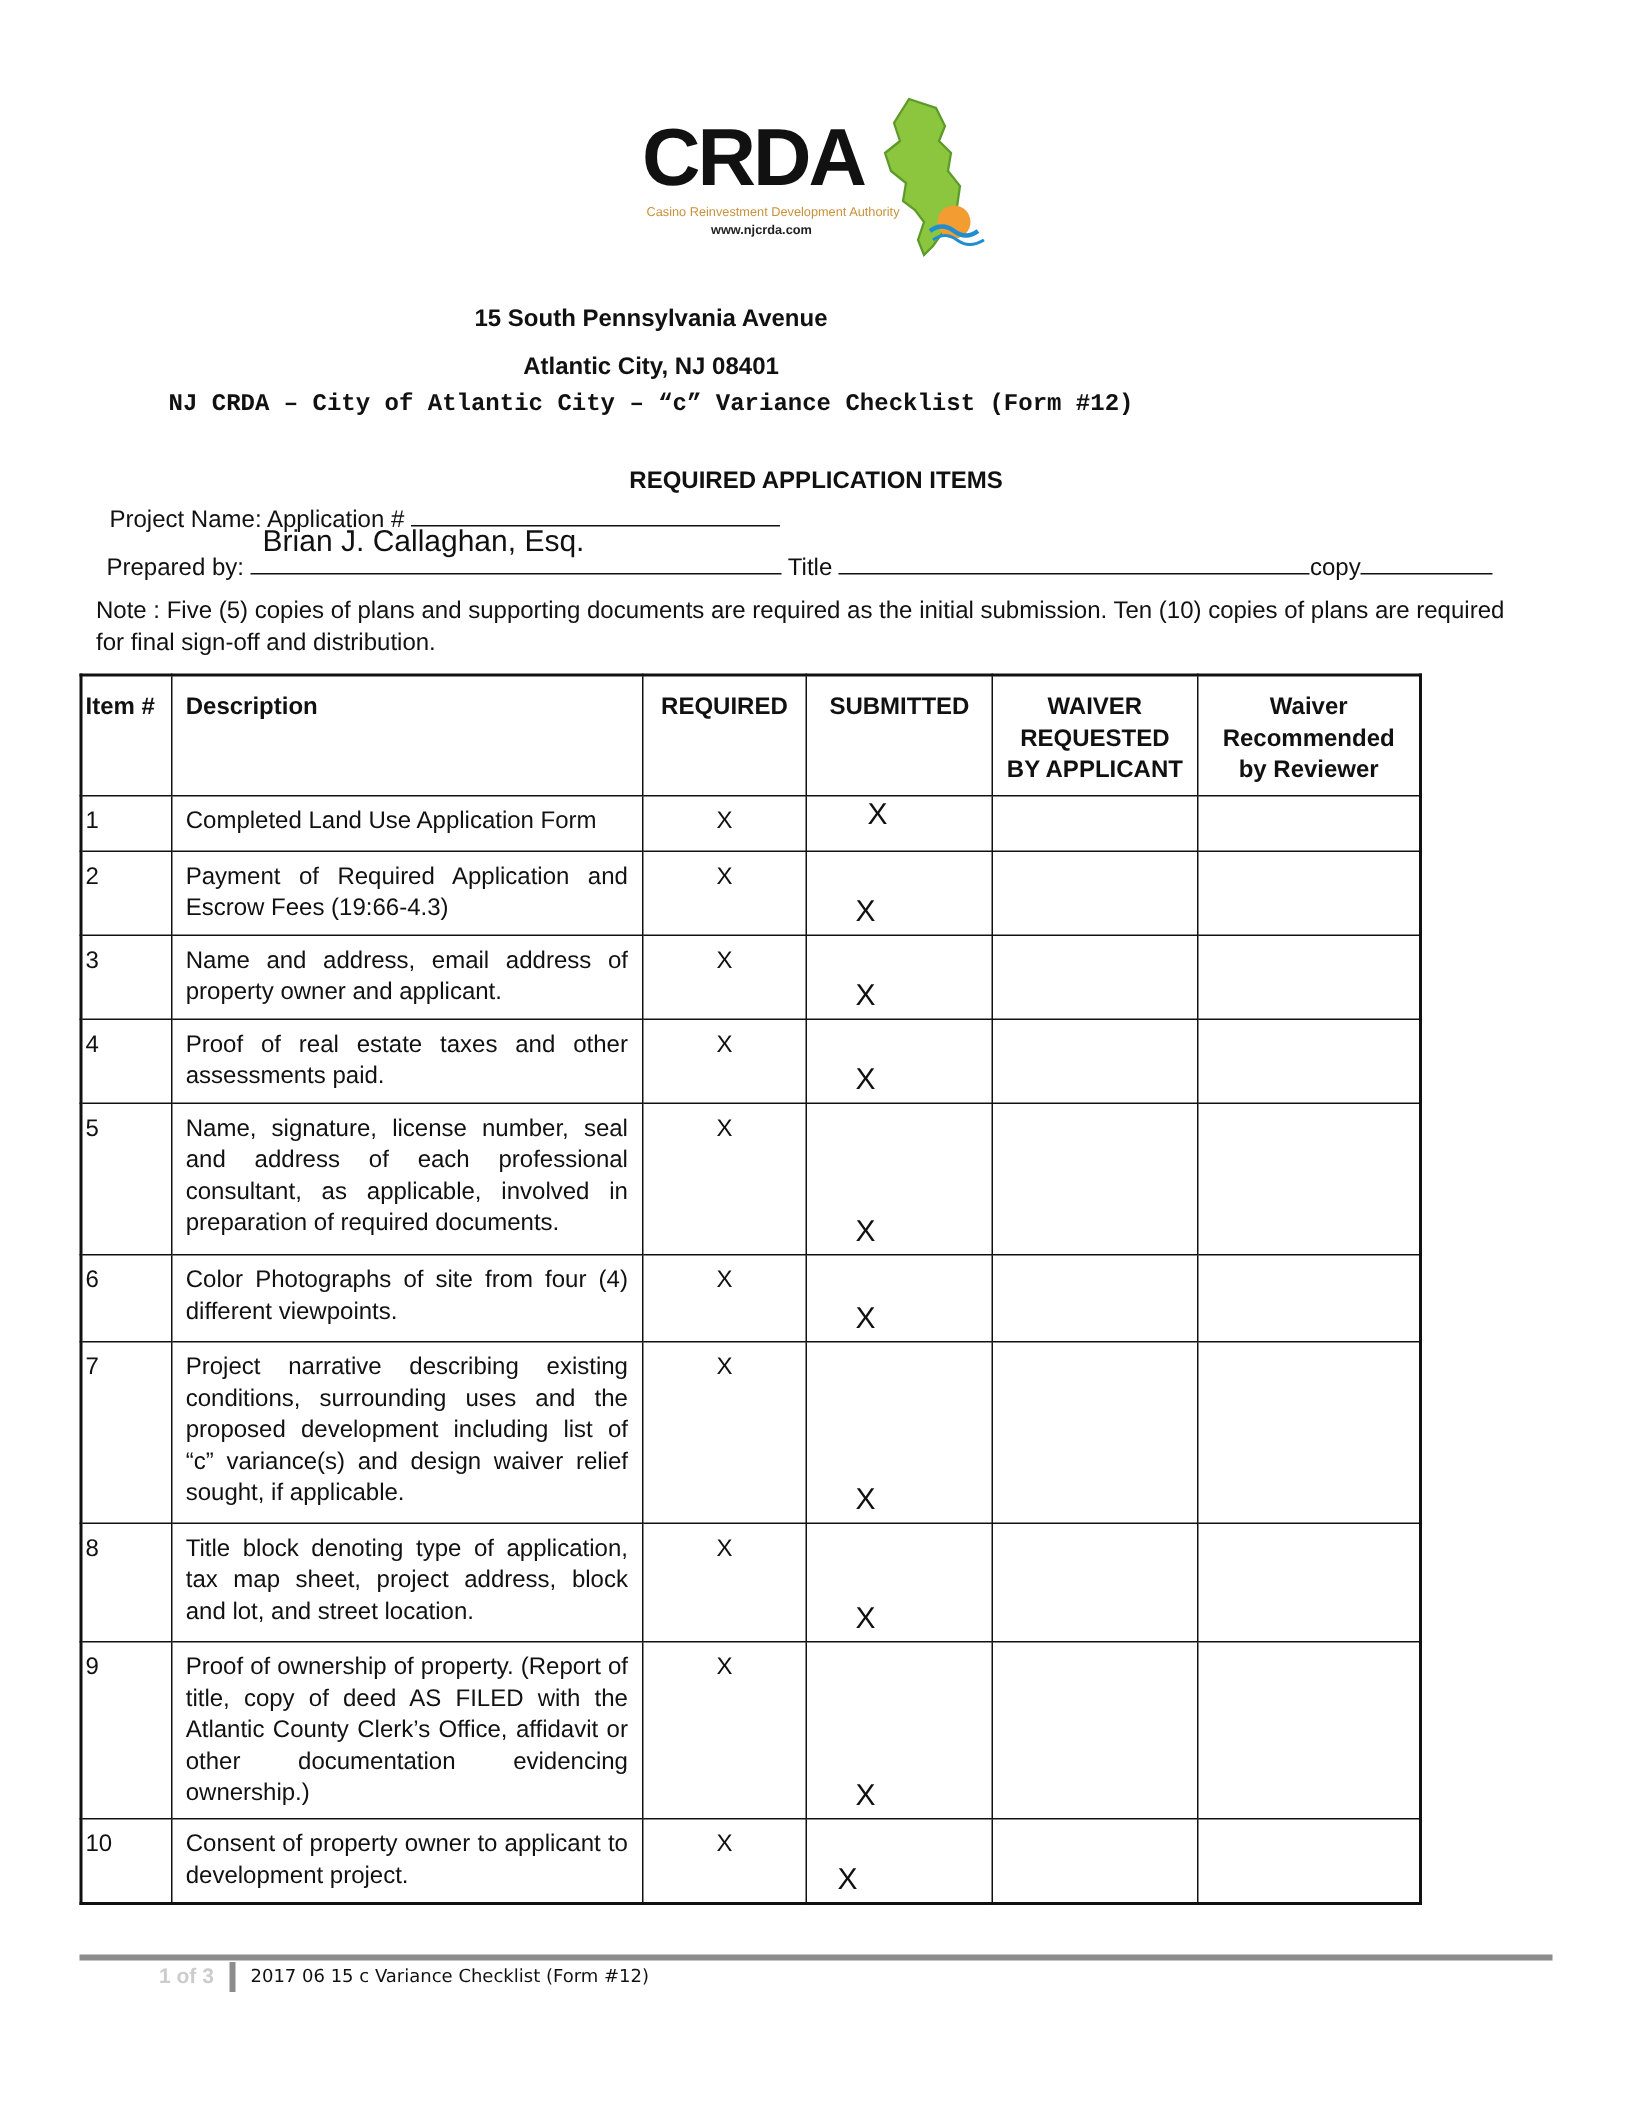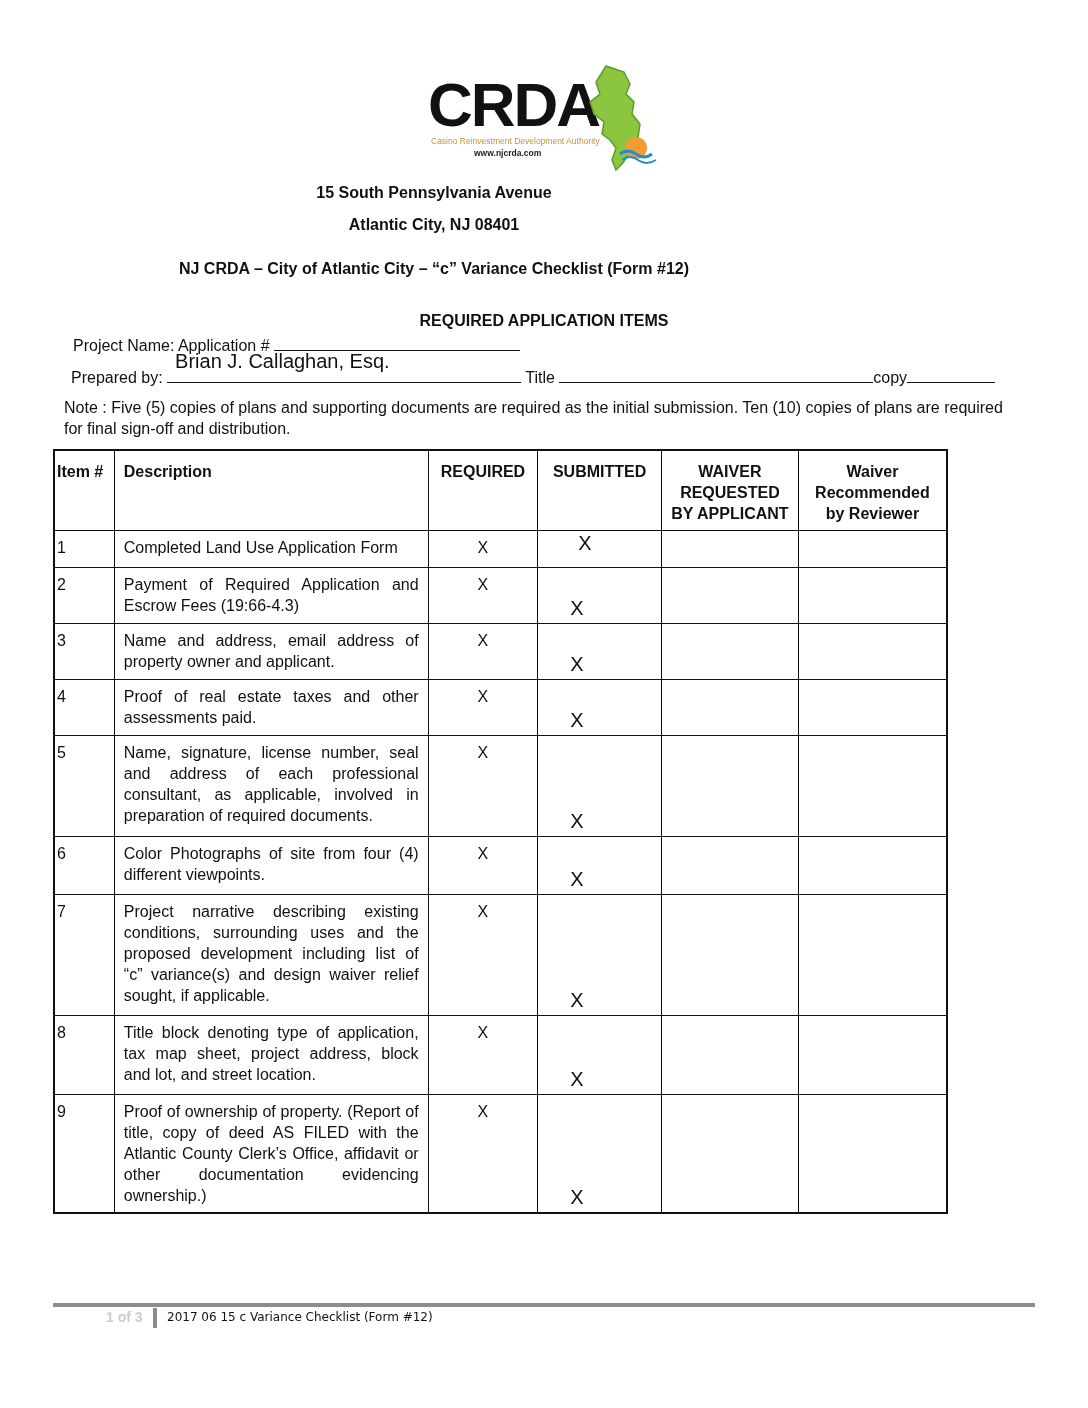--- a/index.html
+++ b/index.html
@@ -1,22 +1,22 @@
 <!DOCTYPE html>
 <html><head>
 <meta charset="utf-8">
 <style>
   html, body { margin:0; padding:0; background:#fff; }
   body { width:1088px; height:1408px; position:relative; font-family:"Liberation Sans", sans-serif; color:#111; overflow:hidden; }
   .logo { position:absolute; left:428px; top:64px; width:232px; height:110px; }
-  .logo .crda { position:absolute; left:0; top:10px; font-size:62px; font-weight:bold; letter-spacing:-2px; color:#111; font-family:"Liberation Sans", sans-serif; line-height:62px; }
+  .logo .crda { position:absolute; left:0; top:10px; font-size:54px; font-weight:bold; letter-spacing:-2px; color:#111; font-family:"Liberation Sans", sans-serif; line-height:62px; }
   .logo .sub { position:absolute; left:3px; top:72px; font-size:8.5px; color:#c8913a; white-space:nowrap; }
   .logo .url { position:absolute; left:46px; top:84px; font-size:8.5px; color:#222; font-weight:bold; }
   .logo svg { position:absolute; left:158px; top:0; }
-  .center { position:absolute; left:0; width:868px; text-align:center; font-weight:bold; font-size:16px; }
+  .center { position:absolute; left:0; width:868px; text-align:center; font-weight:bold; font-size:16px;margin-top:20px; }
   .req-title { position:absolute; left:0; width:1088px; text-align:center; top:312px; font-weight:bold; font-size:16px; }
   .field-line { position:absolute; font-size:16px; white-space:nowrap; }
   .uline { display:inline-block; border-bottom:1.5px solid #111; height:16px; vertical-align:baseline; position:relative; }
   .hand { position:absolute; font-size:20px; top:-16px; left:8px; white-space:nowrap; }
   .note { position:absolute; left:64px; top:397px; width:960px; font-size:16px; line-height:21px; }
   table.chk { position:absolute; left:53px; top:449px; border-collapse:collapse; border:2px solid #111; width:895px; font-size:16px; }
   table.chk td, table.chk th { border:1.5px solid #111; vertical-align:top; padding:6px 9px 6px 9px; line-height:21px; }
   table.chk th { font-weight:bold; text-align:center; padding-top:10px; height:62px; }
   table.chk th.left { text-align:left; }
   td.num { padding-left:2px !important; }
@@ -39,21 +39,21 @@
   <svg width="74" height="110" viewBox="0 0 74 110">
     <path d="M20 2 L38 8 L44 20 L40 30 L48 38 L46 50 L54 60 L52 74 L46 86 L36 100 L30 106 L26 96 L30 84 L24 76 L16 70 L18 58 L8 50 L4 38 L14 30 L10 18 Z" fill="#8cc63f" stroke="#5c9a2a" stroke-width="1.5"></path>
     <circle cx="50" cy="84" r="11" fill="#f39c32"></circle>
     <path d="M34 90 Q42 84 50 90 T66 90" stroke="#1f8ed0" stroke-width="3" fill="none"></path>
     <path d="M36 96 Q44 90 52 96 T70 96" stroke="#1f8ed0" stroke-width="2" fill="none"></path>
   </svg>
 </div>
 
 <div class="center" style="top:184px;">15 South Pennsylvania Avenue</div>
 <div class="center" style="top:216px;">Atlantic City, NJ 08401</div>
-<div class="center" style="top:260px;">NJ CRDA – City of Atlantic City – “c” Variance Checklist (Form #12)</div>
+<div class="center" style="top:240px;font-family:Liberation Mono, monospace;">NJ CRDA – City of Atlantic City – “c” Variance Checklist (Form #12)</div>
 
 <div class="req-title">REQUIRED APPLICATION ITEMS</div>
 
 <div class="field-line" style="left:73px; top:334px;">
   <span>Project Name:</span>
   <span>Application #</span>
   <span class="uline" style="width:246px;"><span class="hand"></span></span>
 </div>
 
 <div class="field-line" style="left:71px; top:366px;">
@@ -168,19 +168,29 @@
       <tr>
         <td class="num" style="height: 88px;">9</td>
         <td class="desc" style="height: 88px;">Proof of ownership of property. (Report of title, copy of deed AS FILED with the Atlantic County Clerk’s Office, affidavit or other documentation evidencing ownership.)</td>
         <td class="x" style="height: 88px;">X</td>
         <td class="sub" style="height: 88px;">
           <span class="sx" style="left: 32px;">X</span>
         </td>
         <td style="height: 88px;"></td>
         <td style="height: 88px;"></td>
       </tr>
+      <tr>
+        <td class="num" style="height: 43px;">10</td>
+        <td class="desc" style="height: 43px;">Consent of property owner to applicant to development project.</td>
+        <td class="x" style="height: 43px;">X</td>
+        <td class="sub" style="height: 43px;">
+          <span class="sx" style="left: 20px;">X</span>
+        </td>
+        <td style="height: 43px;"></td>
+        <td style="height: 43px;"></td>
+      </tr>
     </tbody>
 </table>
 
 <div class="footer-rule"></div>
 <div class="page-num">1 of 3</div>
 <div class="footer-bar"></div>
 <div class="footer-text">2017 06 15 c Variance Checklist (Form #12)</div>
 
 </body></html>

